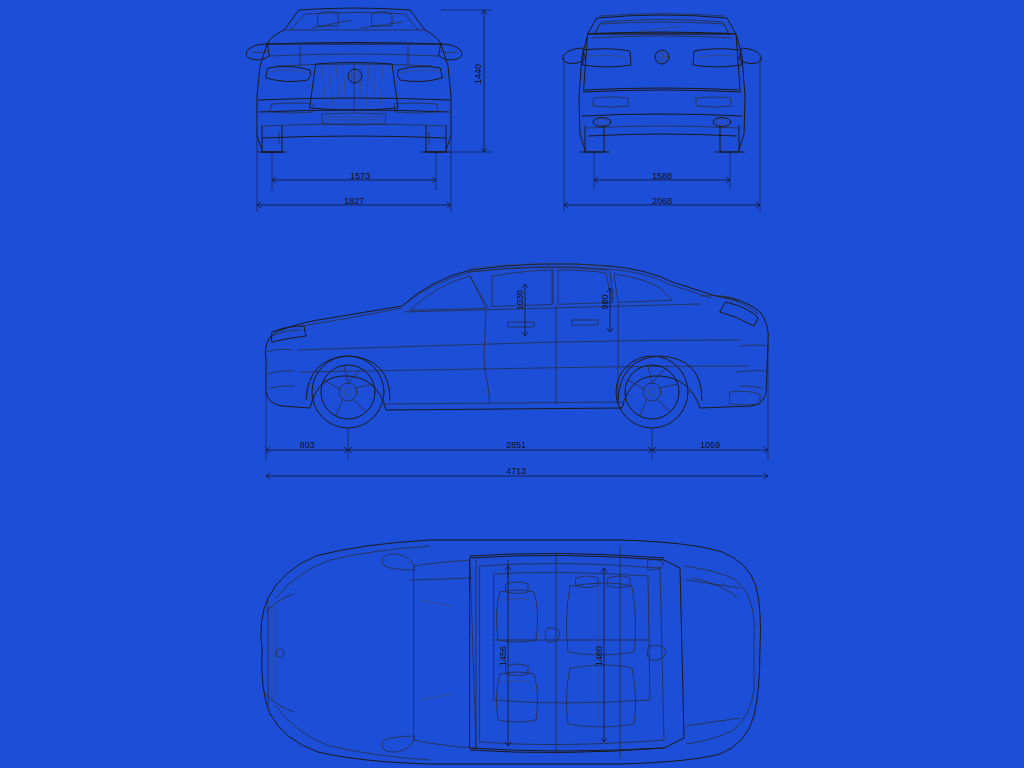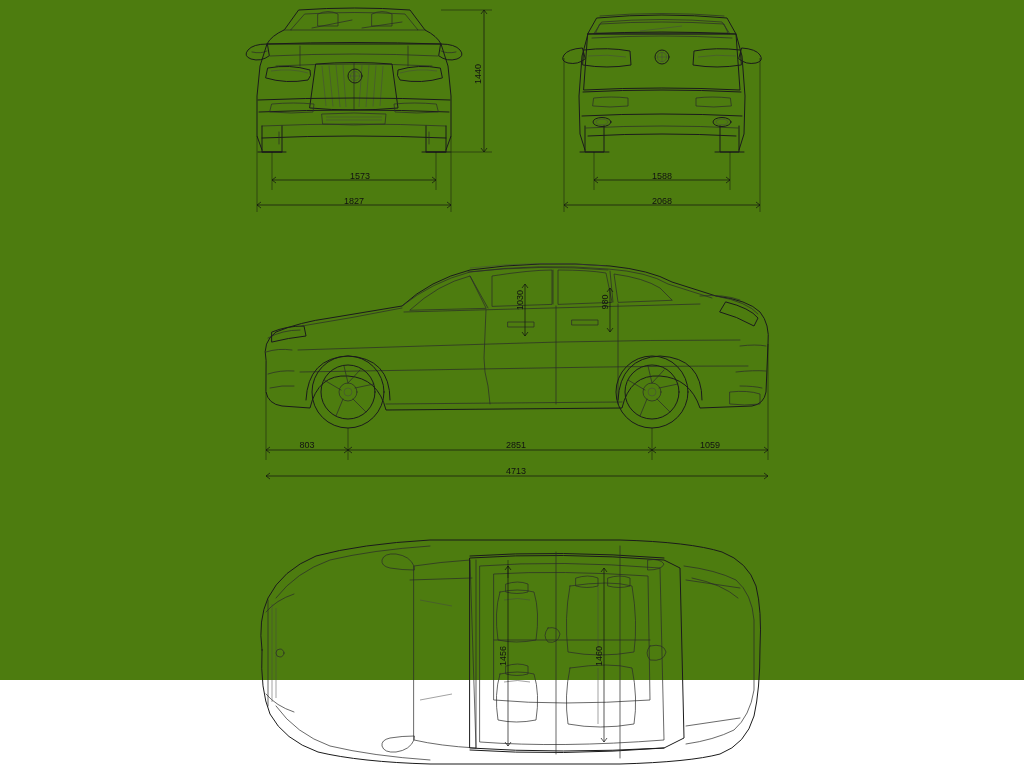--- a/index.html
+++ b/index.html
@@ -11,22 +11,22 @@
     width: 1024px;
     height: 768px;
     font-family: "Liberation Sans", sans-serif;
     overflow: hidden;
     position: relative;
   }
   #sheet {
     position: absolute;
     left: 0; top: 0;
     width: 1024px;
-    height: 680px;
-    background: #4d7c0f;
+    height: 768px;
+    background: #1d4ed8;
   }
   svg.blueprint {
     position: absolute;
     left: 0; top: 0;
     width: 1024px;
     height: 768px;
   }
   .ln { fill: none; stroke: #1b1b1b; stroke-width: 1; stroke-linejoin: round; stroke-linecap: round; }
   .ln-thin { fill: none; stroke: #2a2a2a; stroke-width: 0.7; stroke-linejoin: round; stroke-linecap: round; }
   .ln-hair { fill: none; stroke: #444; stroke-width: 0.5; }

